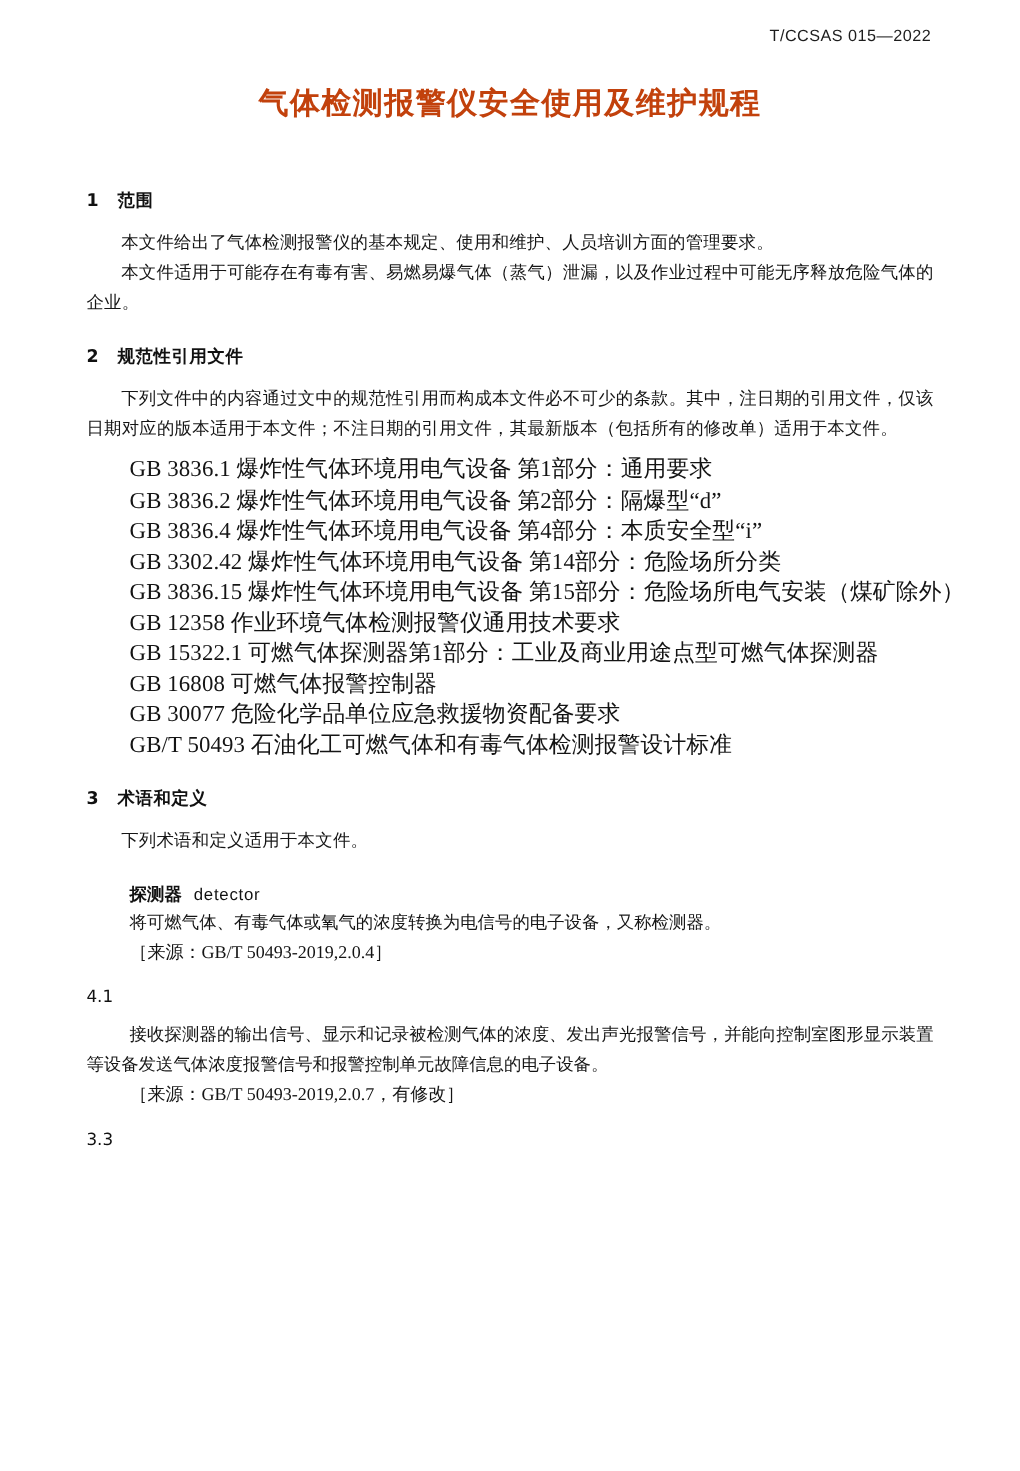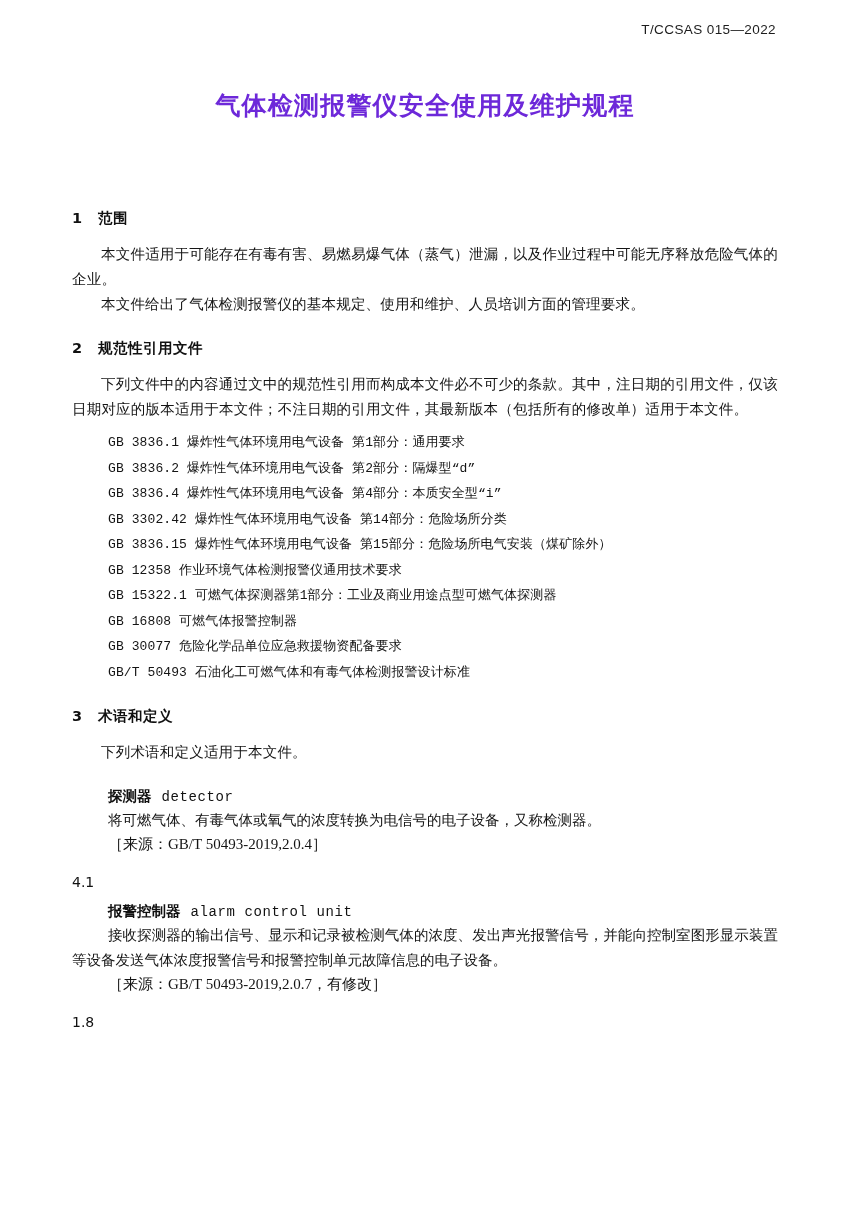--- a/index.html
+++ b/index.html
@@ -23,32 +23,32 @@
     box-sizing: border-box;
     padding: 22px 72px 0 72px;
   }
   
   .header {
     text-align: right;
     font-family: "Liberation Sans", sans-serif;
     font-size: 13.5px;
     letter-spacing: 0.4px;
     color: #1d1d1d;
-    margin-bottom: 52px;
+    margin-bottom: 32px;
     padding-right: 2px;
   }
   
   .doc-title {
     text-align: center;
     font-family: "DejaVu Sans", "Liberation Sans", sans-serif;
     font-weight: bold;
     font-size: 25px;
     letter-spacing: 1.2px;
-    color: #6d28d9;
-    margin-bottom: 87px;
+    color: #c2410c;
+    margin-bottom: 56px;
   }
   
   .sec-h {
     font-family: "DejaVu Sans", "Liberation Sans", sans-serif;
     font-weight: bold;
     font-size: 14.5px;
     color: #111;
     letter-spacing: 0.5px;
     margin: 0 0 14px 0;
   }
@@ -72,22 +72,22 @@
   .block {
     margin-bottom: 22px;
   }
   
   .ref-list {
     margin: 8px 0 0 0;
     padding: 0;
     list-style: none;
   }
   .ref-list li {
-    font-family: Liberation Mono, monospace;
-    font-size: 13px;
+    font-family: Liberation Serif, serif;
+    font-size: 19px;
     line-height: 25.5px;
     padding-left: 36px;
     letter-spacing: 0.1px;
     color: #141414;
     white-space: nowrap;
   }
   
   .term-no {
     font-family: "DejaVu Sans", "Liberation Sans", sans-serif;
     font-size: 14px;
@@ -96,21 +96,21 @@
   }
   .term-head {
     font-family: "DejaVu Sans", "Liberation Sans", sans-serif;
     font-size: 14.5px;
     font-weight: bold;
     padding-left: 36px;
     margin: 0 0 2px 0;
     color: #111;
   }
   .term-head .en {
-    font-family: Liberation Mono, monospace;
+    font-family: Liberation Sans, sans-serif;
     font-weight: normal;
     font-size: 14px;
     letter-spacing: 0.6px;
     padding-left: 10px;
   }
   .term-def {
     font-family: "DejaVu Sans", "Liberation Sans", sans-serif;
     font-size: 14.5px;
     line-height: 25px;
     padding-left: 36px;
@@ -139,22 +139,22 @@
   <div class="header">
     <span>T/CCSAS 015—2022</span>
   </div>
 
   <div class="doc-title">气体检测报警仪安全使用及维护规程</div>
 
   <div class="sec-h">
     <span class="num">1</span><span>范围</span>
   </div>
   <div class="block">
+    <p class="body indent">本文件给出了气体检测报警仪的基本规定、使用和维护、人员培训方面的管理要求。</p>
     <p class="body indent">本文件适用于可能存在有毒有害、易燃易爆气体（蒸气）泄漏，以及作业过程中可能无序释放危险气体的企业。</p>
-    <p class="body indent">本文件给出了气体检测报警仪的基本规定、使用和维护、人员培训方面的管理要求。</p>
   </div>
 
   <div class="sec-h">
     <span class="num">2</span><span>规范性引用文件</span>
   </div>
   <div class="block">
     <p class="body indent">下列文件中的内容通过文中的规范性引用而构成本文件必不可少的条款。其中，注日期的引用文件，仅该日期对应的版本适用于本文件；不注日期的引用文件，其最新版本（包括所有的修改单）适用于本文件。</p>
     <ul class="ref-list">
       <li>GB 3836.1 爆炸性气体环境用电气设备 第1部分：通用要求</li>
       <li>GB 3836.2 爆炸性气体环境用电气设备 第2部分：隔爆型“d”</li>
@@ -181,26 +181,23 @@
       <span>探测器</span><span class="en">detector</span>
     </div>
     <p class="term-def">将可燃气体、有毒气体或氧气的浓度转换为电信号的电子设备，又称检测器。</p>
     <p class="term-src">［来源：GB/T 50493-2019,2.0.4］</p>
   </div>
 
   <div class="gap-md"></div>
 
   <div>
     <div class="term-no">4.1</div>
-    <div class="term-head">
-      <span>报警控制器</span><span class="en">alarm control unit</span>
-    </div>
     <p class="term-def hang">接收探测器的输出信号、显示和记录被检测气体的浓度、发出声光报警信号，并能向控制室图形显示装置等设备发送气体浓度报警信号和报警控制单元故障信息的电子设备。</p>
     <p class="term-src">［来源：GB/T 50493-2019,2.0.7，有修改］</p>
   </div>
 
   <div class="gap-md"></div>
 
   <div>
-    <div class="term-no">1.8</div>
+    <div class="term-no">3.3</div>
   </div>
 
 </div>
 
 </body></html>

